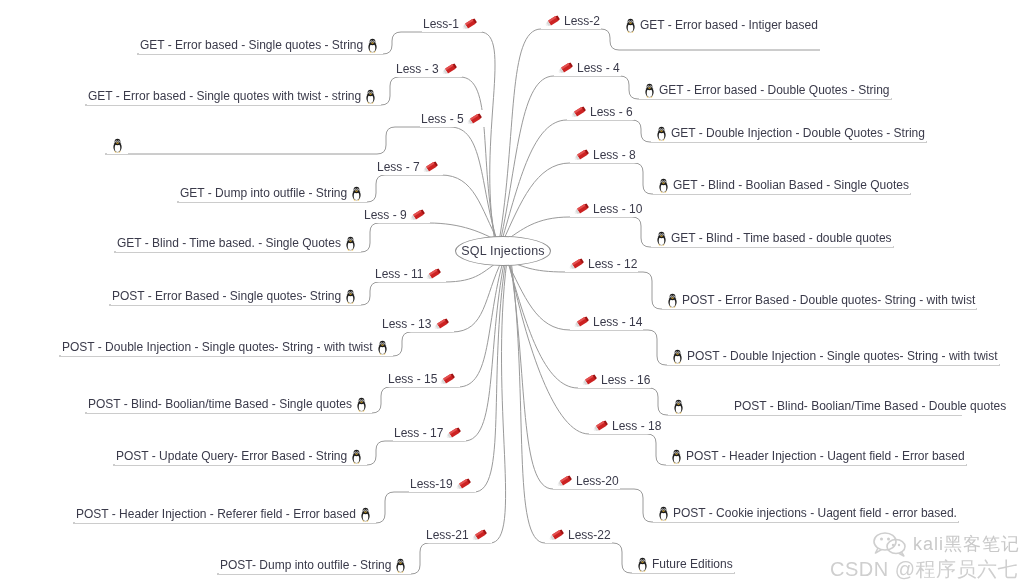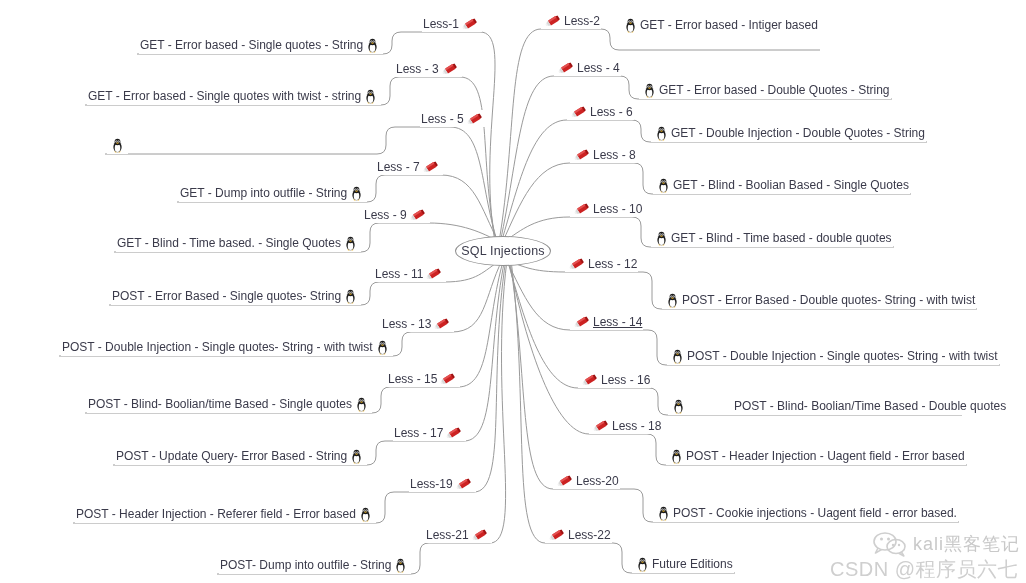--- a/index.html
+++ b/index.html
@@ -608,21 +608,21 @@
             <circle cx="5.3" cy="3.8" r="1.15" fill="#ffffff"></circle>
             <circle cx="7.7" cy="3.8" r="1.15" fill="#ffffff"></circle>
             <circle cx="5.45" cy="4.0" r="0.6" fill="#111"></circle>
             <circle cx="7.55" cy="4.0" r="0.6" fill="#111"></circle>
             <path d="M4.9 5.4 Q6.5 4.3 8.1 5.4 Q6.5 7.0 4.9 5.4 Z" fill="#f0b41e"></path>
             <path d="M3.0 14.2 Q4.0 16.0 5.6 15.3 Z" fill="#f0b41e"></path>
             <path d="M10.0 14.2 Q9.0 16.0 7.4 15.3 Z" fill="#f0b41e"></path>
           </svg></span>
         <span>POST - Error Based - Double quotes- String - with twist</span>
       </div>
-      <div class="lesson-label right" style="left: 570px; top: 313px; text-decoration: underline;">
+      <div class="lesson-label right" style="left: 570px; top: 313px;">
         <span class="ico ico-pen"><svg viewBox="0 0 20 16" width="18" height="14" xmlns="http://www.w3.org/2000/svg">
             <g transform="rotate(-32 10 8)">
               <rect x="5.2" y="4.6" width="11" height="6.6" rx="1.2" fill="#cc2222"></rect>
               <rect x="5.2" y="4.6" width="11" height="2.4" rx="1" fill="#e35050"></rect>
               <rect x="15.4" y="5.2" width="2.4" height="5.4" rx="0.8" fill="#9e1212"></rect>
               <path d="M5.2 4.6 L1.4 6.4 L1.4 9.4 L5.2 11.2 Z" fill="#d9d9d9"></path>
               <path d="M2.6 5.8 L0.4 7.1 L0.4 8.7 L2.6 10 Z" fill="#f2f2f2"></path>
             </g>
           </svg></span>
         <span class="lt">Less - 14</span>

